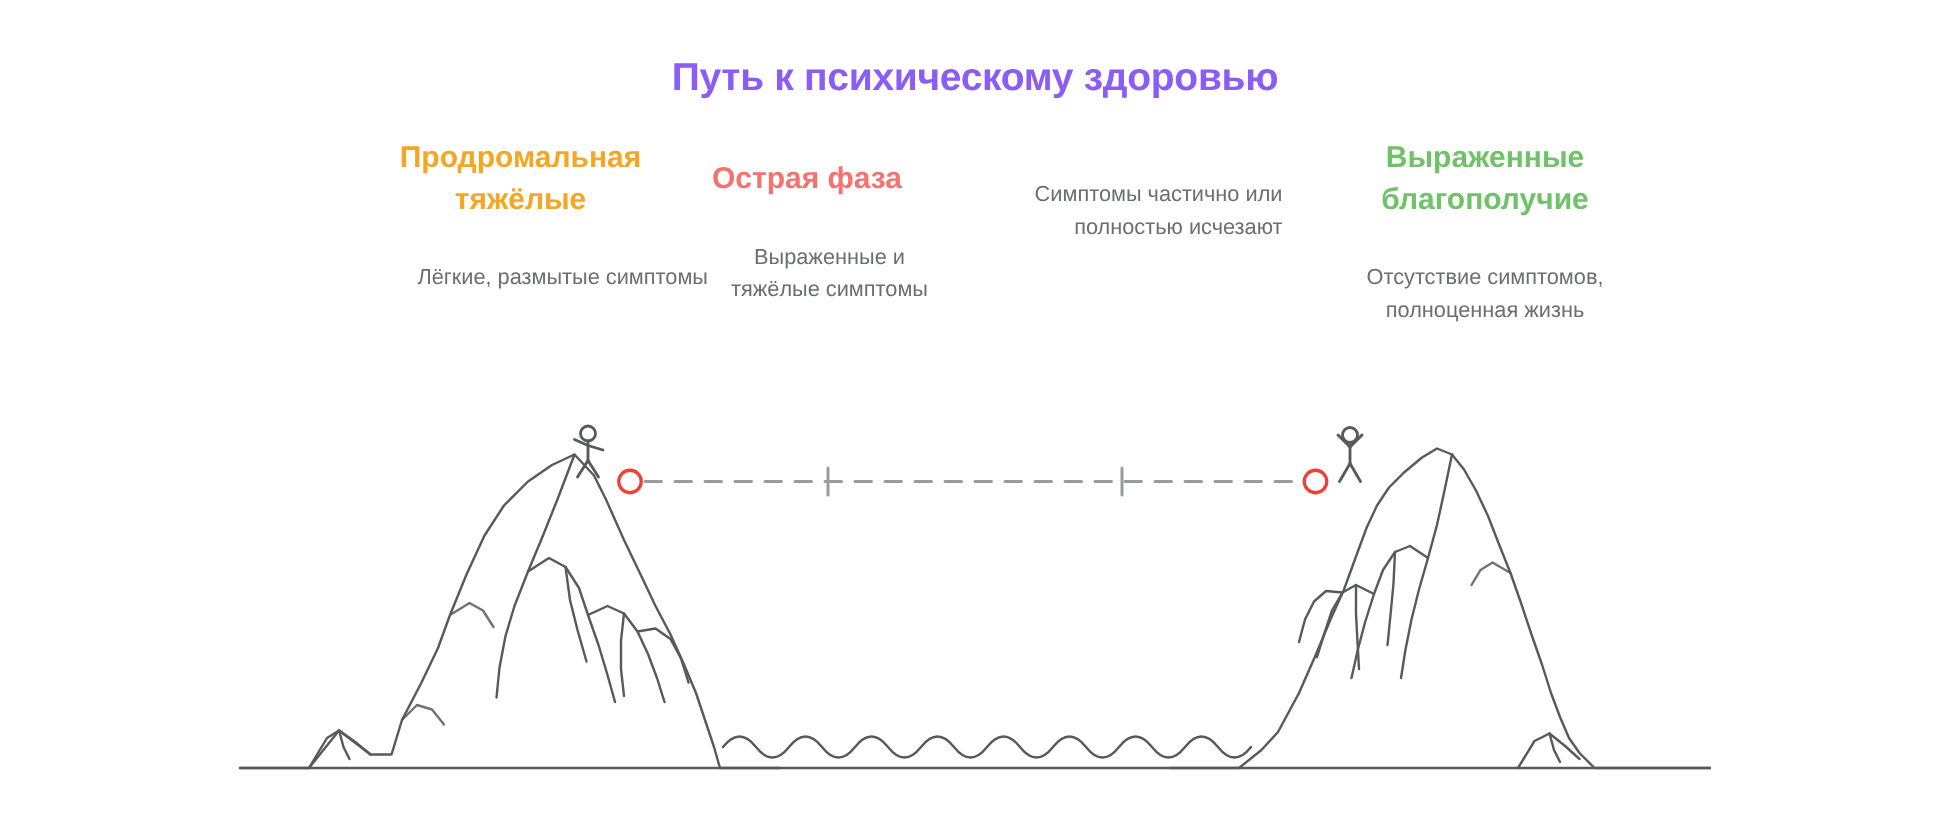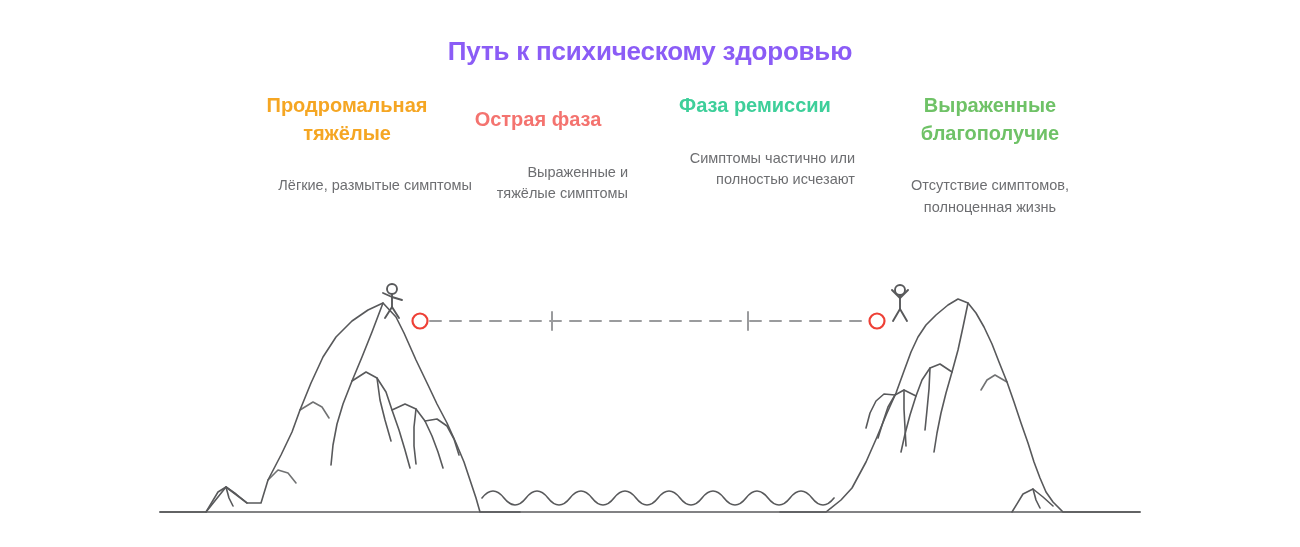--- a/index.html
+++ b/index.html
@@ -49,21 +49,21 @@
     color: #6d6e71;
     text-align: center;
   }
   
   #col-0 { left: 222px; width: 250px; }
   #col-1 { left: 448px; width: 180px; margin-top: 14px; }
   #col-2 { left: 655px; width: 200px; }
   #col-3 { left: 880px; width: 220px; }
 
   #col-0 .stage-desc { text-align: right; padding-left: 16px; }
-  #col-1 .stage-desc { text-align: right; padding-left: 30px; }
+  #col-1 .stage-desc { text-align: center; padding-left: 30px; }
   #col-2 .stage-desc { text-align: right; }
   #col-3 .stage-desc { text-align: center; }
 
   #art {
     position: absolute;
     left: 0;
     top: 0;
     width: 1300px;
     height: 547px;
   }
@@ -79,21 +79,20 @@
     <div class="stage-head" style="color:#f5a623">Продромальная тяжёлые</div>
     <div class="stage-desc">Лёгкие, размытые симптомы</div>
   </div>
 
   <div class="stage-col" id="col-1">
     <div class="stage-head" style="color:#f4736f">Острая фаза</div>
     <div class="stage-desc">Выраженные и тяжёлые симптомы</div>
   </div>
 
   <div class="stage-col" id="col-2">
-    <div class="stage-head" style="color:#3ecf9a">Фаза ремиссии</div>
     <div class="stage-desc">Симптомы частично или полностью исчезают</div>
   </div>
 
   <div class="stage-col" id="col-3">
     <div class="stage-head" style="color:#6fc267">Выраженные благополучие</div>
     <div class="stage-desc">Отсутствие симптомов, полноценная жизнь</div>
   </div>
 
   <svg id="art" viewBox="0 0 1300 547">
     <g fill="none" stroke="#58595b" stroke-width="1.6" stroke-linejoin="round" stroke-linecap="round">

